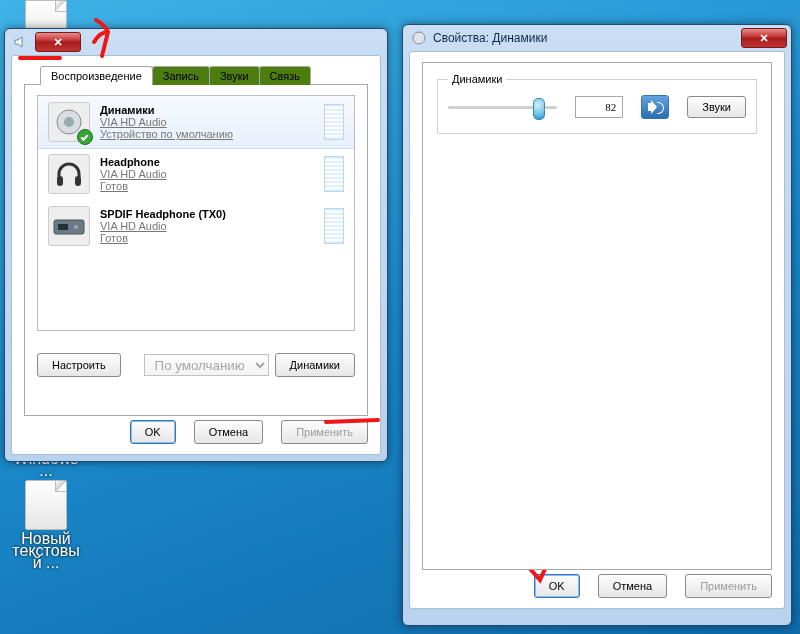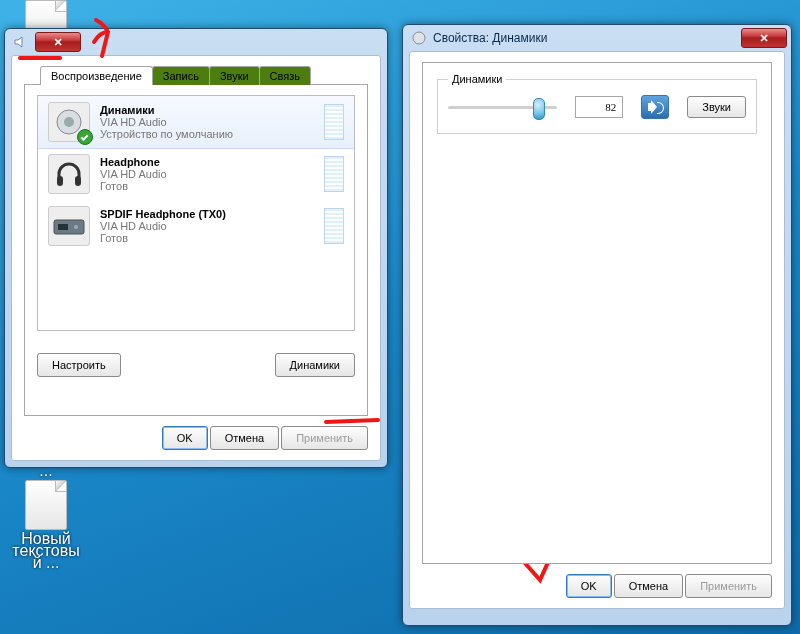--- a/index.html
+++ b/index.html
@@ -29,32 +29,32 @@
   .tabpane{border:1px solid #a7a7a7;padding:10px 12px;background:#fff;position:relative;z-index:1;}
 
   
   .instr{margin-bottom:8px;}
   .devlist{border:1px solid #bcbcbc;background:#fff;height:234px;overflow:auto;}
   .dev{display:flex;align-items:center;padding:6px 10px;gap:10px;}
   .dev.sel{background:linear-gradient(#f6f9ff,#e8f0fb);border:1px solid #c7dbf3;margin:-1px;}
   .dev-ico{width:40px;height:38px;background:#eee;border:1px solid #ccc;border-radius:3px;display:flex;align-items:center;justify-content:center;position:relative;}
   .dev-txt{flex:1;}
   .dev-txt .n{font-weight:bold;}
-  .dev-txt .d1,.dev-txt .d2{color:#777;}
+  .dev-txt .d1,.dev-txt .d2{color:#777;text-decoration:underline;}
   .meter{width:18px;height:34px;background:repeating-linear-gradient(180deg,#dfeffc 0,#dfeffc 2px,#fff 2px,#fff 4px);border:1px solid #bcd6ef;}
   .check{position:absolute;right:-4px;bottom:-4px;width:14px;height:14px;border-radius:50%;background:#37a637;border:1px solid #1f6e1f;}
   .check::after{content:"";position:absolute;left:3px;top:5px;width:5px;height:2px;border-left:2px solid #fff;border-bottom:2px solid #fff;transform:rotate(-45deg);}
 
   .btn{display:inline-flex;align-items:center;justify-content:center;height:22px;padding:0 14px;border:1px solid #8a8a8a;border-radius:3px;background:linear-gradient(#fdfdfd,#e6e6e6);cursor:default;}
   .btn.def{border-color:#2f77be;box-shadow:0 0 0 1px #8ebcf0 inset;}
   .btn.dis{color:#9c9c9c;}
   .btn.small{height:20px;}
   select.combo{height:22px;border:1px solid #a7a7a7;background:linear-gradient(#fdfdfd,#eee);padding:0 6px;}
 
-  .footer{display:flex;justify-content:flex-end;gap:2px;margin-top:10px;}
+  .footer{display:flex;justify-content:flex-end;gap:18px;margin-top:4px;}
 
   
   fieldset.slgrp{border:1px solid #d0d0d0;padding:10px 10px 14px;}
   fieldset.slgrp legend{padding:0 4px;}
   .slrow{display:flex;align-items:center;gap:18px;}
   .track{flex:1;height:3px;background:#d0d0d0;position:relative;border-radius:2px;}
   .thumb{position:absolute;top:-8px;width:10px;height:20px;border-radius:5px;background:radial-gradient(circle at 40% 30%,#d4effc,#6ec3e8 60%,#2a8ebb);border:1px solid #3a8bb3;}
   .valbox{width:48px;height:22px;border:1px solid #a7a7a7;text-align:right;padding:2px 6px;box-sizing:border-box;font:11px "Segoe UI";}
   .spkbtn{width:26px;height:22px;border:1px solid #3a74b0;border-radius:3px;background:linear-gradient(#5fa4e0,#2b6eb0);display:flex;align-items:center;justify-content:center;}
   .spk-ico{width:14px;height:14px;position:relative;}
@@ -143,20 +143,23 @@
             <div class="n">SPDIF Headphone (TX0)</div>
             <div class="d1">VIA HD Audio</div>
             <div class="d2">Готов</div>
           </div>
           <div class="meter"></div>
         </div>
       </div>
       <div style="display:flex;gap:6px;margin-top:22px;align-items:center;">
         <span class="btn">Настроить</span>
         <span style="flex:1"></span>
+        <select class="combo dis" disabled="">
+          <option>По умолчанию</option>
+        </select>
         <span class="btn">Динамики</span>
       </div>
     </div>
     <div class="footer">
       <span class="btn def">OK</span>
       <span class="btn">Отмена</span>
       <span class="btn dis">Применить</span>
     </div>
   </div>
 </div>

